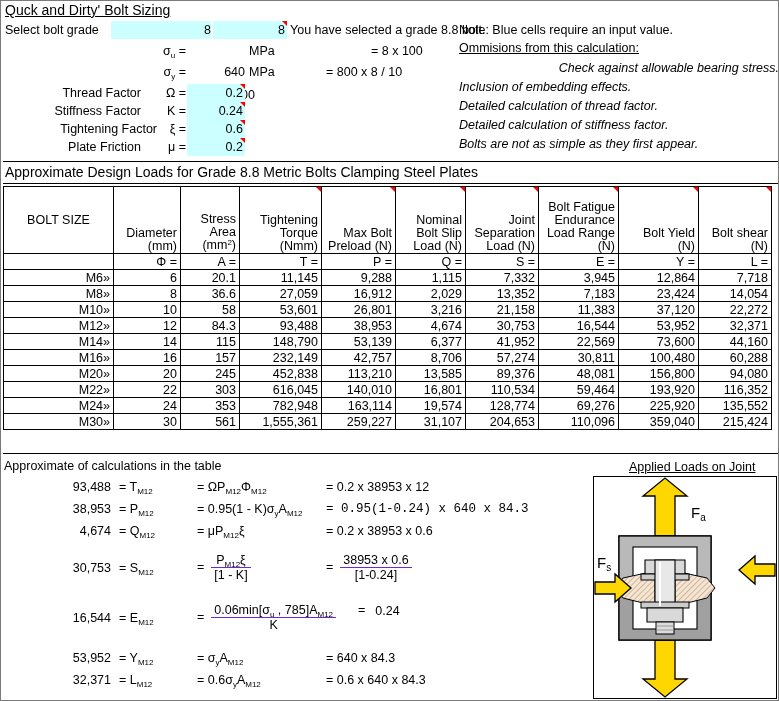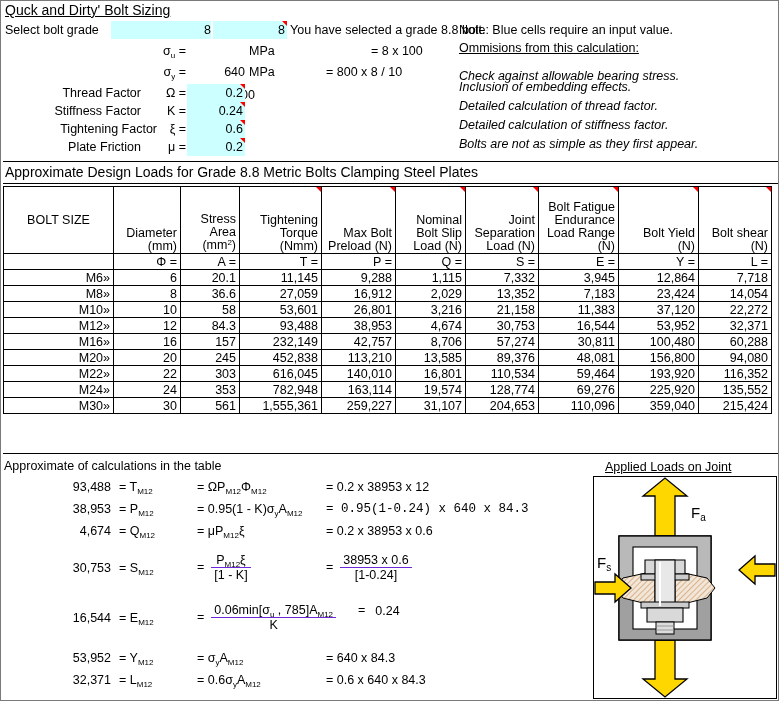--- a/index.html
+++ b/index.html
@@ -76,21 +76,21 @@
   .calcwrap{position:absolute;left:0;top:455px;width:779px;height:246px;}
   .calctitle{position:absolute;left:3px;top:3px;font-size:12.5px;white-space:nowrap;}
   .crow{position:absolute;font-size:12.5px;white-space:nowrap;}
   .frac{display:inline-block;text-align:center;vertical-align:middle;}
   .frac .num{display:block;border-bottom:1px solid #6d28d9;padding:0 3px;}
   .frac .den{display:block;padding:0 3px;}
   sub{font-size:8px;vertical-align:baseline;position:relative;top:3px;}
   sup{font-size:8px;vertical-align:baseline;position:relative;top:-4px;}
 
   
-  .diagtitle{position:absolute;left:604px;top:459px;font-size:12.5px;text-decoration:underline;white-space:nowrap;}
+  .diagtitle{position:absolute;left:628px;top:459px;font-size:12.5px;text-decoration:underline;white-space:nowrap;}
   .diagbox{position:absolute;left:592px;top:475px;width:184px;height:223px;}
   .divider{position:absolute;left:2px;width:775px;border-top:1px solid #000;}
 </style>
 </head>
 <body>
 
 <div class="page">
 
   <div class="title-main">Quck and Dirty' Bolt Sizing</div>
 
@@ -120,21 +120,21 @@
   <div class="trow r" style="left:16px;top:119px;width:140px;">Tightening Factor</div>
   <div class="trow r" style="left:145px;top:119px;width:40px;">ξ =</div>
   <div class="trow cyan r cellnote" style="left:186px;top:119px;width:58px;box-sizing:border-box;padding-right:2px;">0.6</div>
 
   <div class="trow r" style="left:0px;top:137px;width:140px;">Plate Friction</div>
   <div class="trow r" style="left:145px;top:137px;width:40px;">μ =</div>
   <div class="trow cyan r cellnote" style="left:186px;top:137px;width:58px;box-sizing:border-box;padding-right:2px;">0.2</div>
 
   <div class="trow l" style="left:458px;top:20px;width:310px;">Note: Blue cells require an input value.</div>
   <div class="trow l uline" style="left:458px;top:38px;width:310px;">Ommisions from this calculation:</div>
-  <div class="trow l ital" style="left:458px;top:66px;width:320px;">Check against allowable bearing stress.</div>
+  <div class="trow l ital" style="left:458px;top:58px;width:320px;text-align:right;">Check against allowable bearing stress.</div>
   <div class="trow l ital" style="left:458px;top:77px;width:320px;">Inclusion of embedding effects.</div>
   <div class="trow l ital" style="left:458px;top:96px;width:320px;">Detailed calculation of thread factor.</div>
   <div class="trow l ital" style="left:458px;top:115px;width:320px;">Detailed calculation of stiffness factor.</div>
   <div class="trow l ital" style="left:458px;top:134px;width:325px;">Bolts are not as simple as they first appear.</div>
 
   <div class="divider" style="top:160px;"></div>
   <div class="divider" style="top:182px;"></div>
 
   <div class="sec2title">Approximate Design Loads for Grade 8.8 Metric Bolts Clamping Steel Plates</div>
 
@@ -240,20 +240,32 @@
           <td>84.3</td>
           <td>93,488</td>
           <td>38,953</td>
           <td>4,674</td>
           <td>30,753</td>
           <td>16,544</td>
           <td>53,952</td>
           <td>32,371</td>
         </tr>
         <tr>
+          <td>M14»</td>
+          <td>14</td>
+          <td>115</td>
+          <td>148,790</td>
+          <td>53,139</td>
+          <td>6,377</td>
+          <td>41,952</td>
+          <td>22,569</td>
+          <td>73,600</td>
+          <td>44,160</td>
+        </tr>
+        <tr>
           <td>M16»</td>
           <td>16</td>
           <td>157</td>
           <td>232,149</td>
           <td>42,757</td>
           <td>8,706</td>
           <td>57,274</td>
           <td>30,811</td>
           <td>100,480</td>
           <td>60,288</td>

